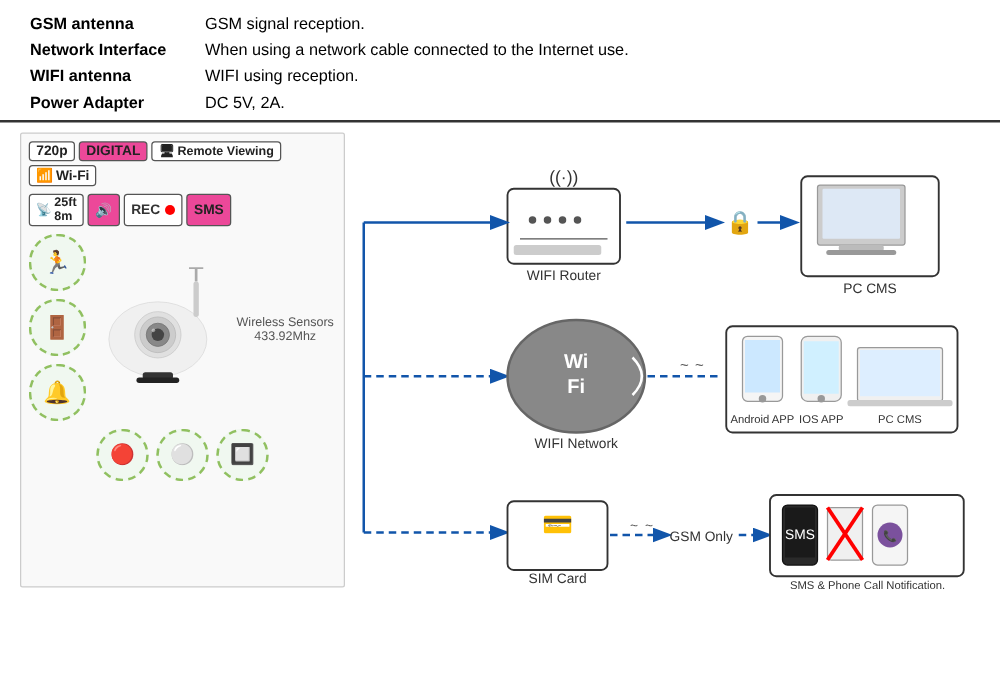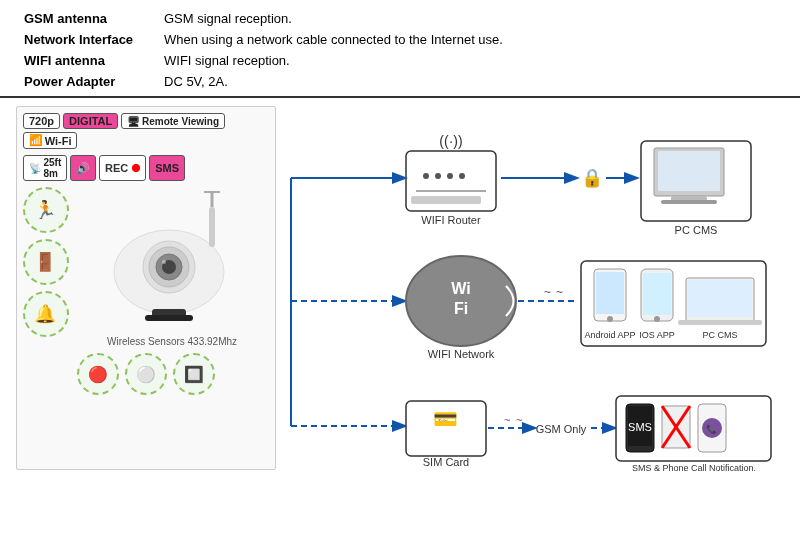--- a/index.html
+++ b/index.html
@@ -101,21 +101,21 @@
     }
 
     .sensor-icon {
       font-size: 18px;
       color: #666;
     }
 
     .camera-image-area {
       flex: 1;
       display: flex;
-      flex-direction: column;
+      flex-direction: row;
       align-items: center;
       justify-content: center;
       position: relative;
     }
 
     
     .camera-label {
       font-size: 10px;
       color: #555;
       text-align: center;
@@ -170,21 +170,21 @@
         <tr>
           <td>GSM antenna</td>
           <td>GSM signal reception.</td>
         </tr>
         <tr>
           <td>Network Interface</td>
           <td>When using a network cable connected to the Internet use.</td>
         </tr>
         <tr>
           <td>WIFI antenna</td>
-          <td>WIFI signal reception.</td>
+          <td>WIFI using reception.</td>
         </tr>
         <tr>
           <td>Power Adapter</td>
           <td>DC 5V, 2A.</td>
         </tr>
       </tbody>
   </table>
 </div>
 
 <div class="diagram-area">

